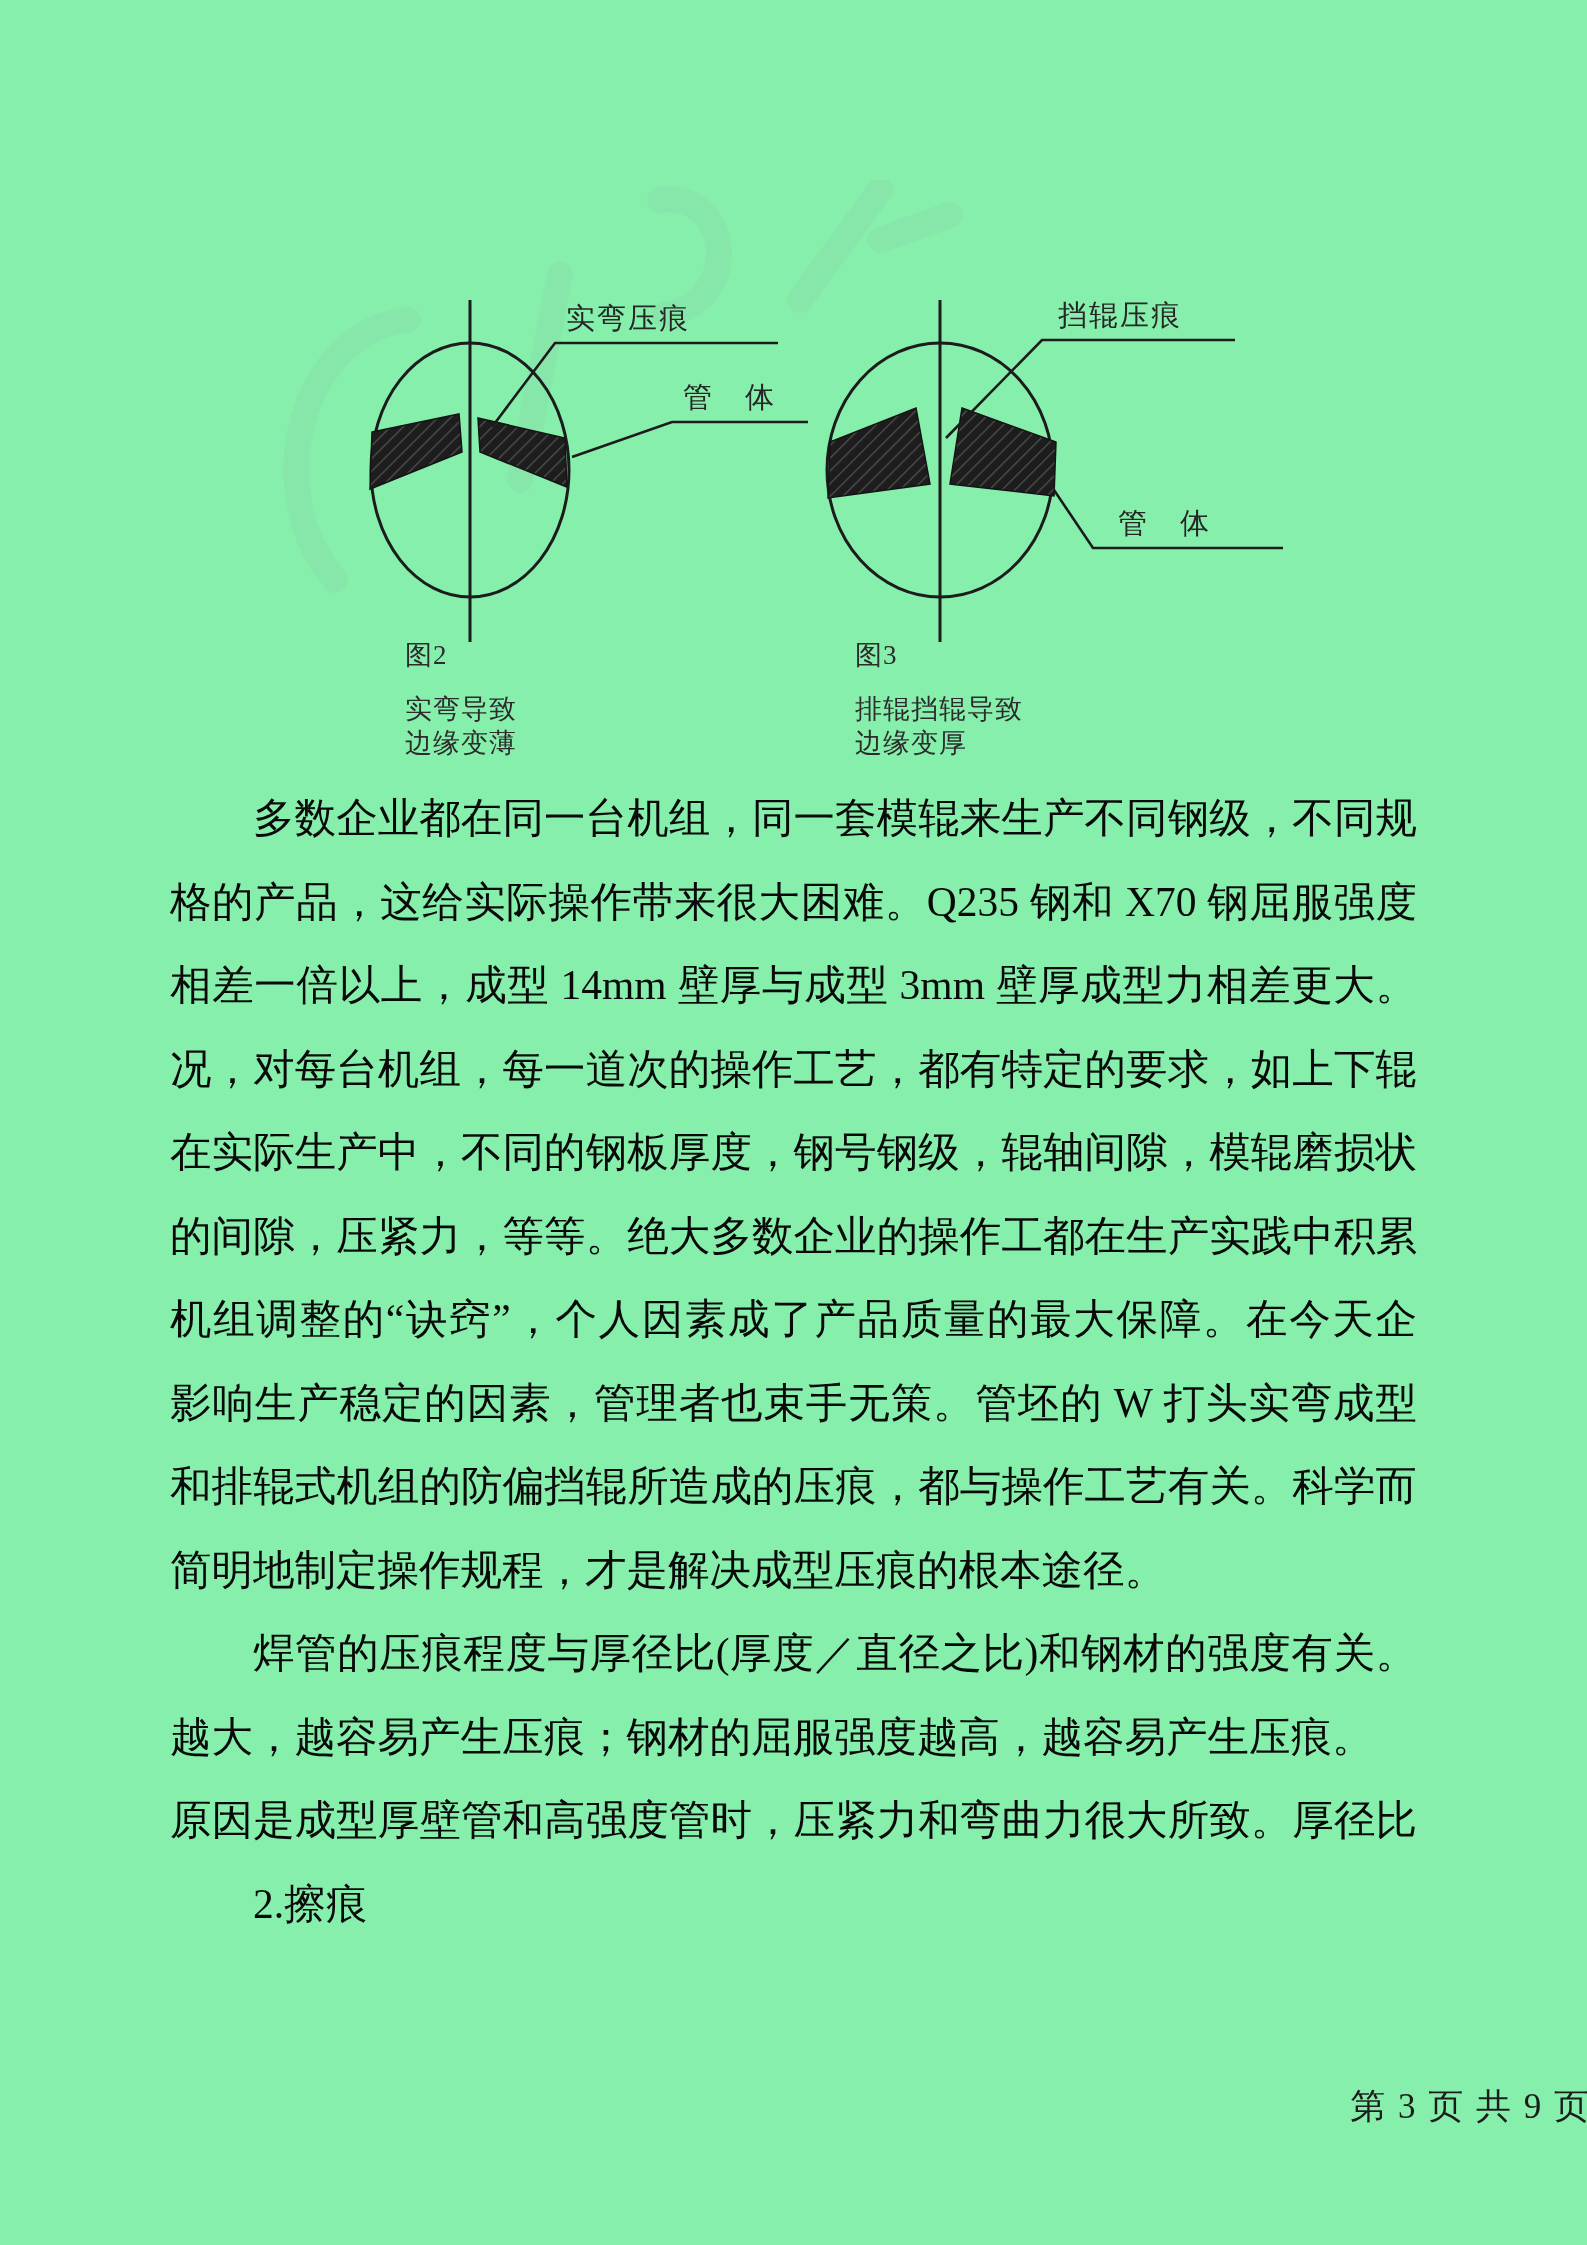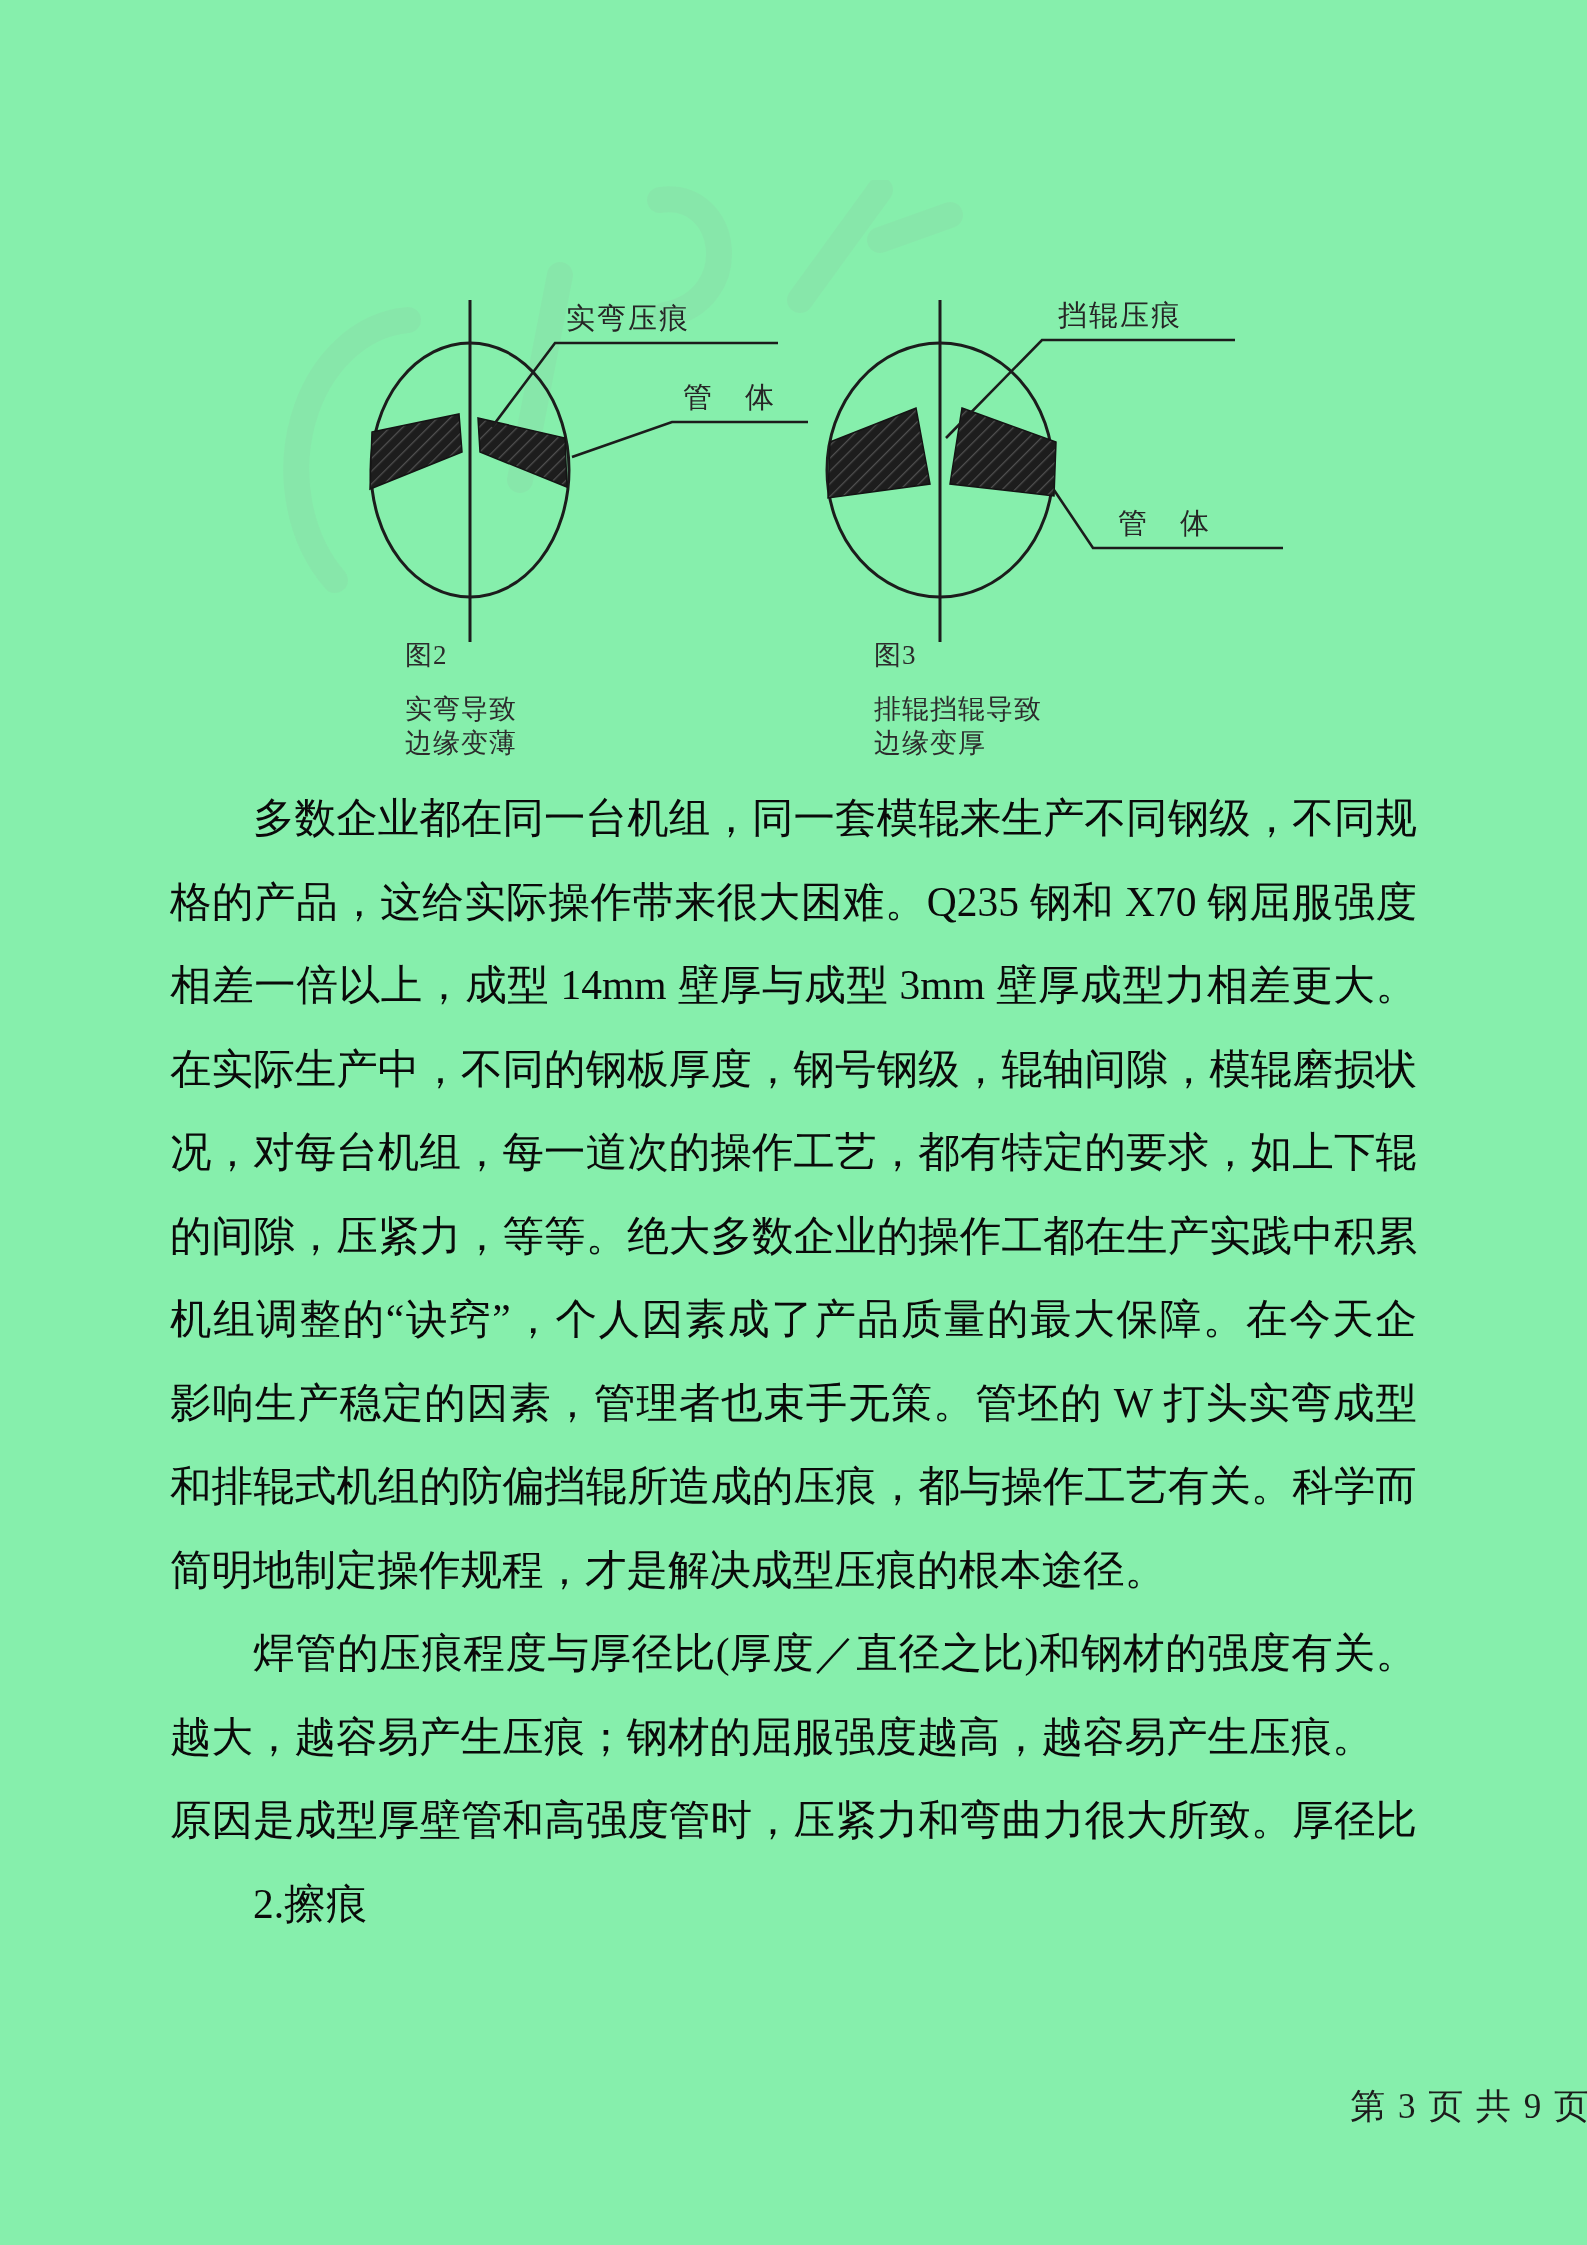--- a/index.html
+++ b/index.html
@@ -20,21 +20,21 @@
   .caption{
     position:absolute;top:638px;
     display:flex;gap:20px;
     font-size:27px;line-height:34px;color:#2c2c2c;
     letter-spacing:1px;
     flex-direction:column;
   }
   .caption .cap-no{white-space:nowrap;}
   .caption .cap-lines{display:flex;flex-direction:column;}
   .cap-fig2{left:405px;}
-  .cap-fig3{left:874px;justify-content:center;}
+  .cap-fig3{left:855px;justify-content:center;}
   
   .body-text{
     position:absolute;left:170px;top:777px;width:1247px;
   }
   .line{
     font-size:41.5px;line-height:83.5px;
     text-align:justify;
     white-space:normal;
     color:#0a0a0a;
   }
@@ -106,22 +106,22 @@
     <span class="cap-lines">
       <span>排辊挡辊导致</span>
       <span>边缘变厚</span>
     </span>
   </div>
 
   <div class="body-text">
       <div class="line indent fill">多数企业都在同一台机组，同一套模辊来生产不同钢级，不同规</div>
       <div class="line fill">格的产品，这给实际操作带来很大困难。Q235 钢和 X70 钢屈服强度</div>
       <div class="line fill">相差一倍以上，成型 14mm 壁厚与成型 3mm 壁厚成型力相差更大。</div>
+      <div class="line fill">况，对每台机组，每一道次的操作工艺，都有特定的要求，如上下辊</div>
       <div class="line fill">在实际生产中，不同的钢板厚度，钢号钢级，辊轴间隙，模辊磨损状</div>
-      <div class="line fill">况，对每台机组，每一道次的操作工艺，都有特定的要求，如上下辊</div>
       <div class="line fill">的间隙，压紧力，等等。绝大多数企业的操作工都在生产实践中积累</div>
       <div class="line fill">机组调整的“诀窍”，个人因素成了产品质量的最大保障。在今天企</div>
       <div class="line fill">影响生产稳定的因素，管理者也束手无策。管坯的 W 打头实弯成型</div>
       <div class="line fill">和排辊式机组的防偏挡辊所造成的压痕，都与操作工艺有关。科学而</div>
       <div class="line">简明地制定操作规程，才是解决成型压痕的根本途径。</div>
       <div class="line indent fill">焊管的压痕程度与厚径比(厚度／直径之比)和钢材的强度有关。</div>
       <div class="line">越大，越容易产生压痕；钢材的屈服强度越高，越容易产生压痕。</div>
       <div class="line fill">原因是成型厚壁管和高强度管时，压紧力和弯曲力很大所致。厚径比</div>
       <div class="line indent">2.擦痕</div>
     </div>

